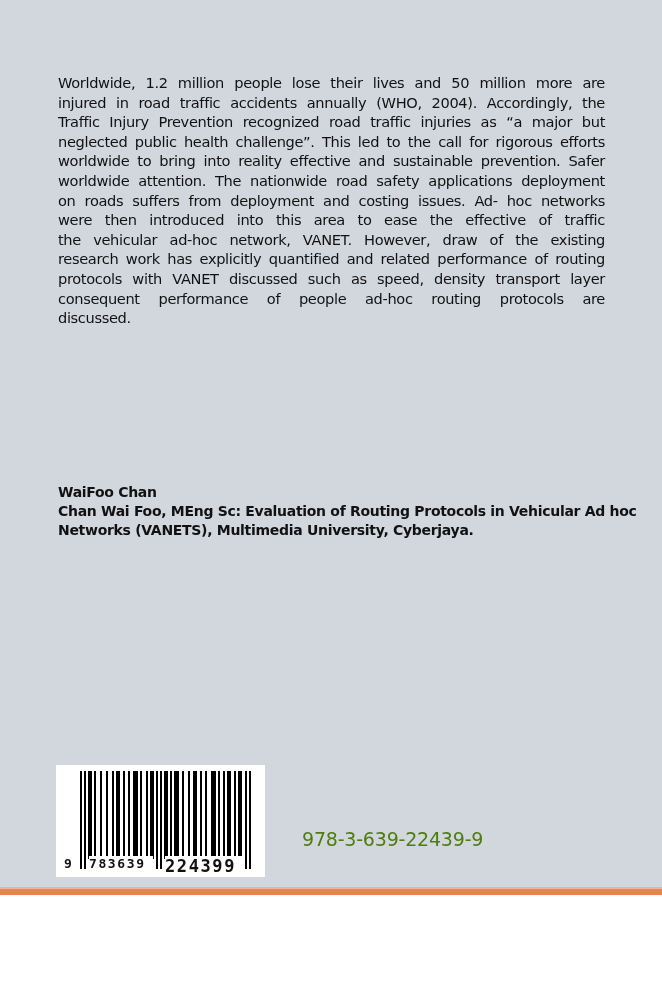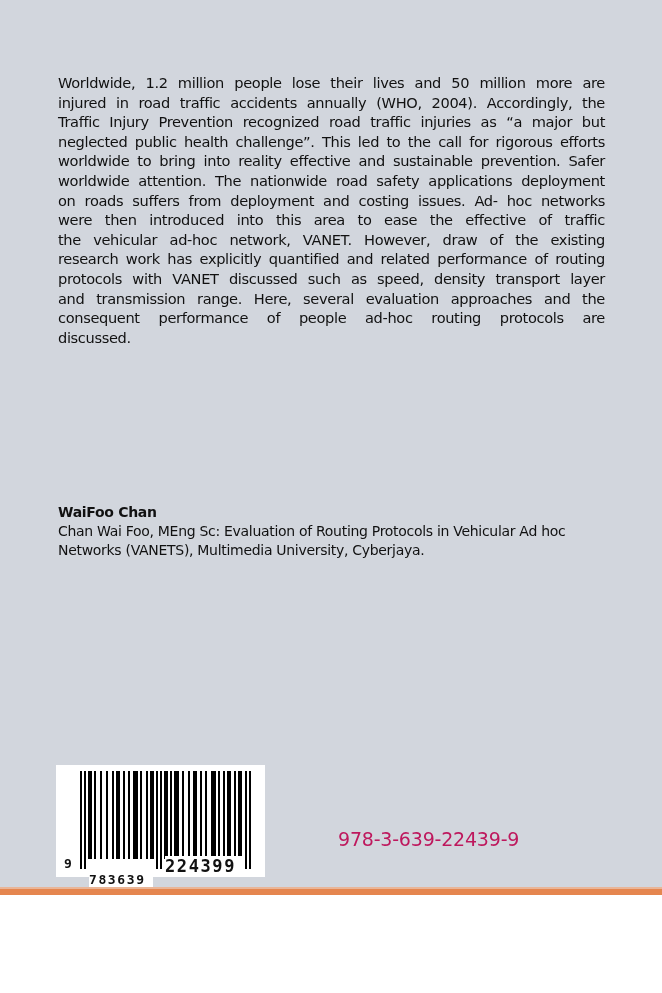--- a/index.html
+++ b/index.html
@@ -4,47 +4,46 @@
 <style>
   html, body { margin:0; padding:0; }
   body { width:662px; height:993px; position:relative; background:#ffffff; overflow:hidden;
          font-family:"DejaVu Sans", sans-serif; color:#111; }
   .cover { position:absolute; left:0; top:0; width:662px; height:890px; background:#d2d6dd; }
   .rule { position:absolute; left:0; top:889px; width:662px; height:6px; background:#e5864f; }
   .rule-top { position:absolute; left:0; top:887px; width:662px; height:2px; background:#e9b597; }
   .blurb { position:absolute; left:58px; top:73px; width:547px; font-size:14.6px; letter-spacing:-0.35px; }
   .line { display:block; height:19.6px; line-height:19.6px; white-space:nowrap; text-align:justify; text-align-last:justify; }
   .line.last { text-align-last:left; }
-  .author { position:absolute; left:58px; top:482px; width:560px; font-size:14px; letter-spacing:-0.3px;margin-top:20px; }
+  .author { position:absolute; left:58px; top:482px; width:560px; font-size:14px; letter-spacing:-0.3px; }
   .author-name { font-weight:bold; line-height:20px; height:20px; }
-  .author-line { line-height:19px; height:19px; white-space:nowrap; }
+  .author-line { line-height:19px; height:19px; white-space:nowrap;font-weight:bold; }
   .barcode-box { position:absolute; left:56px; top:765px; width:209px; height:112px; background:#fff; }
   .barcode-box svg { position:absolute; left:0; top:0; }
-  .isbn { position:absolute; left:302px; top:828px; font-size:19px; letter-spacing:-0.2px; color:#be185d;margin-left:36px; }
+  .isbn { position:absolute; left:302px; top:828px; font-size:19px; letter-spacing:-0.2px; color:#4d7c0f; }
 </style>
 </head>
 <body>
 
 <div class="cover"></div>
 <div class="rule-top"></div>
 <div class="rule"></div>
 
 <div class="blurb">
   <span class="line">Worldwide, 1.2 million people lose their lives and 50 million more are</span>
   <span class="line">injured in road traffic accidents annually (WHO, 2004). Accordingly, the</span>
   <span class="line">Traffic Injury Prevention recognized road traffic injuries as “a major but</span>
   <span class="line">neglected public health challenge”. This led to the call for rigorous efforts</span>
   <span class="line">worldwide to bring into reality effective and sustainable prevention. Safer</span>
   <span class="line">worldwide attention. The nationwide road safety applications deployment</span>
   <span class="line">on roads suffers from deployment and costing issues. Ad- hoc networks</span>
   <span class="line">were then introduced into this area to ease the effective of traffic</span>
   <span class="line">the vehicular ad-hoc network, VANET. However, draw of the existing</span>
   <span class="line">research work has explicitly quantified and related performance of routing</span>
   <span class="line">protocols with VANET discussed such as speed, density transport layer</span>
-  <span class="line">and transmission range. Here, several evaluation approaches and the</span>
   <span class="line">consequent performance of people ad-hoc routing protocols are</span>
   <span class="line last">discussed.</span>
 </div>
 
 <div class="author">
   <div class="author-name">WaiFoo Chan</div>
   <div class="author-line">Chan Wai Foo, MEng Sc: Evaluation of Routing Protocols in Vehicular Ad hoc</div>
   <div class="author-line">Networks (VANETS), Multimedia University, Cyberjaya.</div>
 </div>
 
@@ -84,17 +83,17 @@
       <rect x="167" y="6" width="2" height="88"></rect>
         <rect x="171" y="6" width="4" height="88"></rect>
       <rect x="178" y="6" width="2" height="88"></rect>
         <rect x="182" y="6" width="4" height="88"></rect>
 
       <rect x="189" y="6" width="2" height="98"></rect>
         <rect x="193" y="6" width="2" height="98"></rect>
     </g>
   </svg>
   <span style="position:absolute;left:8px;top:91px;font-family:'DejaVu Sans Mono',monospace;font-size:13px;font-weight:bold;">9</span>
-  <span style="position:absolute;left:33px;top:107px;width:64px;font-family:'DejaVu Sans Mono',monospace;font-size:13px;font-weight:bold;letter-spacing:1.6px;background:#fff;">783639</span>
+  <span style="position:absolute;left:33px;top:91px;width:64px;font-family:'DejaVu Sans Mono',monospace;font-size:13px;font-weight:bold;letter-spacing:1.6px;background:#fff;">783639</span>
   <span style="position:absolute;left:109px;top:91px;width:78px;font-family:'DejaVu Sans Mono',monospace;font-size:17px;font-weight:bold;letter-spacing:1.6px;background:#fff;">224399</span>
 </div>
 
 <div class="isbn">978-3-639-22439-9</div>
 
 </body></html>

